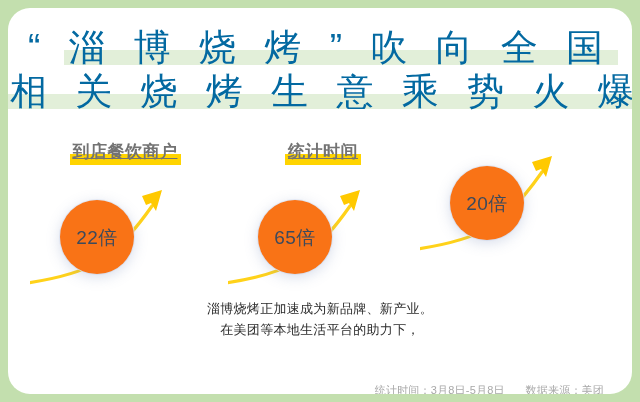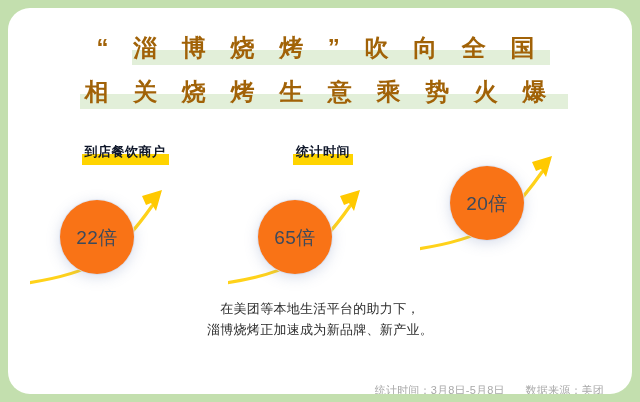--- a/index.html
+++ b/index.html
@@ -37,23 +37,23 @@
   #title-block {
     position: absolute;
     left: 0;
     top: 18px;
     width: 100%;
     text-align: center;
   }
   .title-line {
     position: relative;
     display: inline-block;
-    font-size: 24px;
-    font-weight: bold;
-    color: #a16207;
+    font-size: 37px;
+    font-weight: normal;
+    color: #0369a1;
     letter-spacing: 9px;
     line-height: 44px;
     white-space: nowrap;
     padding: 0 2px;
   }
   .title-line .title-text {
     position: relative;
     z-index: 2;
   }
   .title-hl {
@@ -92,27 +92,28 @@
 
   .stat-label-wrap {
     position: relative;
     display: block;
     text-align: center;
     height: 34px;
   }
   .stat-label {
     position: relative;
     display: inline-block;
-    font-size: 13px;
+    font-size: 17px;
     font-weight: bold;
-    color: #0f172a;
+    color: #737373;
     letter-spacing: 0.5px;
     line-height: 24px;
     padding: 0 3px;
     white-space: nowrap;
+    text-decoration: underline;
   }
   .stat-label .label-text {
     position: relative;
     z-index: 2;
   }
   .stat-label .label-hl {
     position: absolute;
     z-index: 1;
     left: 0;
     right: 0;
@@ -258,22 +259,22 @@
           </svg>
           <div class="stat-circle">
             <span class="stat-value">20倍</span>
           </div>
         </div>
       </div>
 
     </div>
 
     <div id="description">
+      <span class="desc-line">淄博烧烤正加速成为新品牌、新产业。</span>
       <span class="desc-line">在美团等本地生活平台的助力下，</span>
-      <span class="desc-line">淄博烧烤正加速成为新品牌、新产业。</span>
     </div>
 
     <div id="footer">
       <span class="footer-item">统计时间：3月8日-5月8日</span>
       <span class="footer-gap"></span>
       <span class="footer-item">数据来源：美团</span>
     </div>
 
   </div>
 </div>

